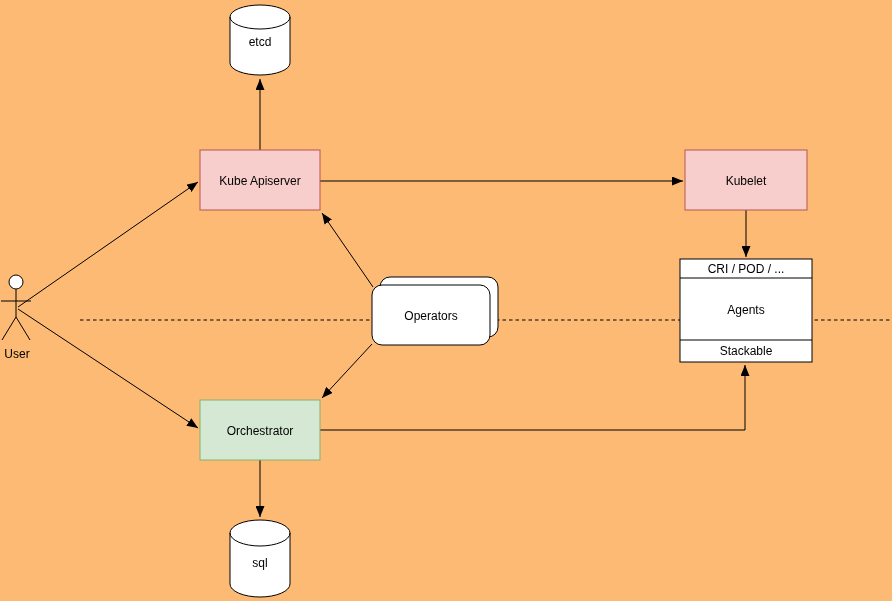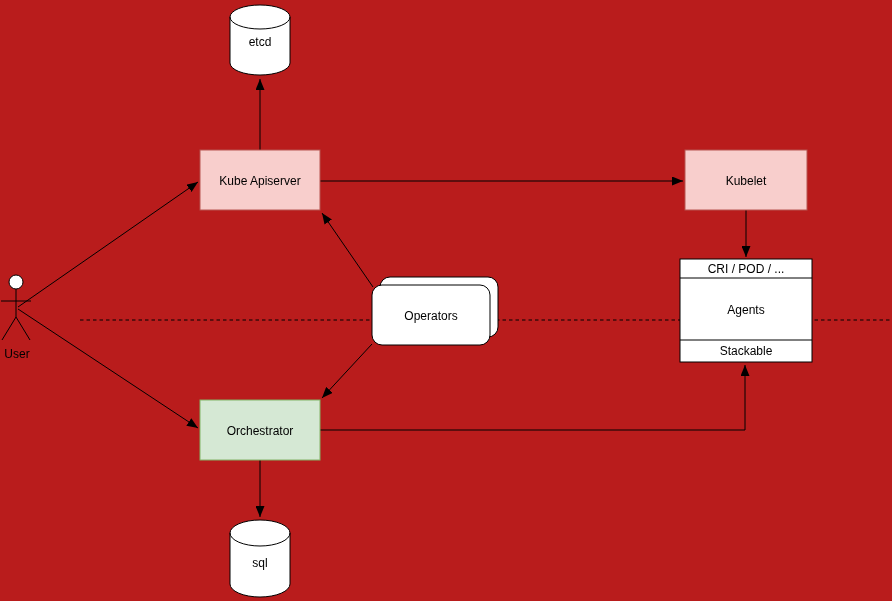--- a/index.html
+++ b/index.html
@@ -5,21 +5,21 @@
   html, body {
     margin: 0;
     padding: 0;
     background: #ffffff;
     font-family: "Liberation Sans", sans-serif;
   }
   .canvas {
     position: relative;
     width: 892px;
     height: 601px;
-    background: #b91c1c;
+    background: #fdba74;
     overflow: hidden;
   }
   .canvas svg {
     display: block;
     width: 892px;
     height: 601px;
   }
   text {
     font-family: "Liberation Sans", sans-serif;
     font-size: 12px;

